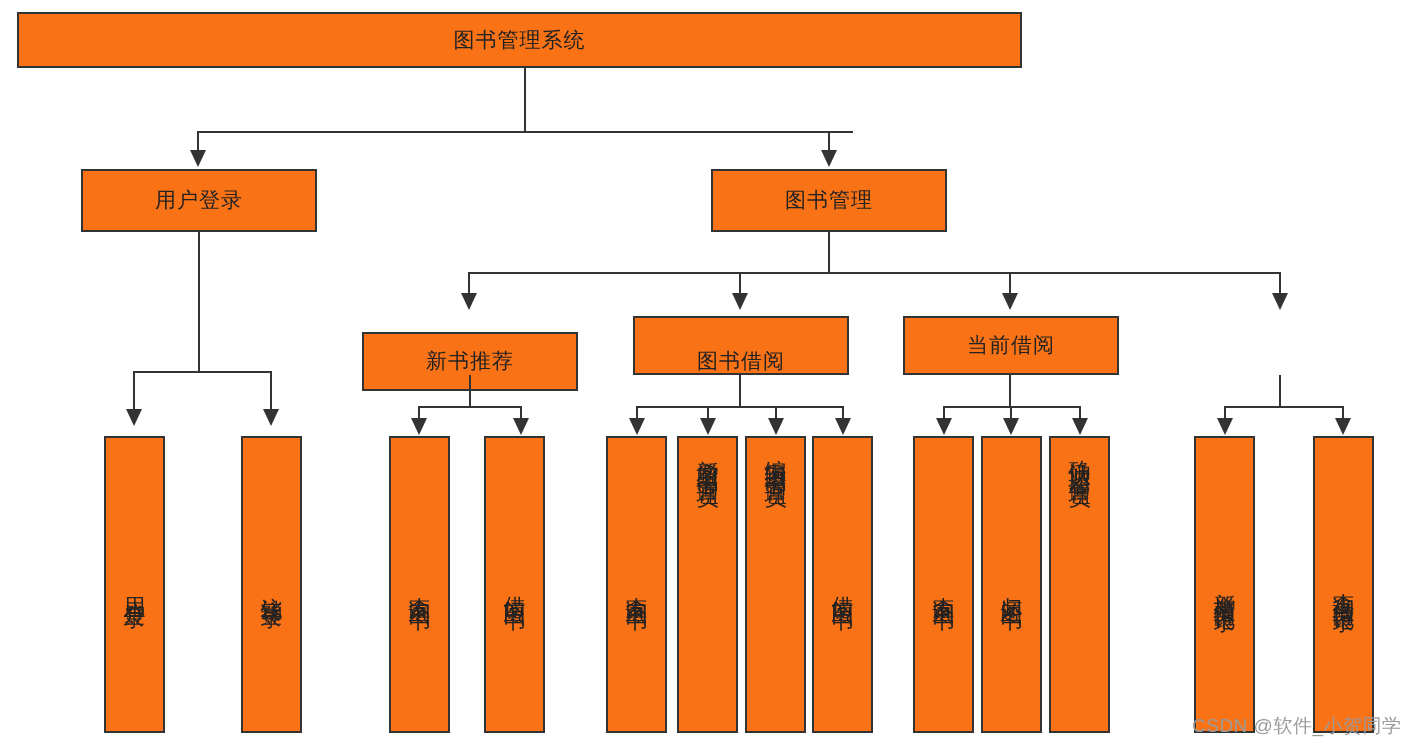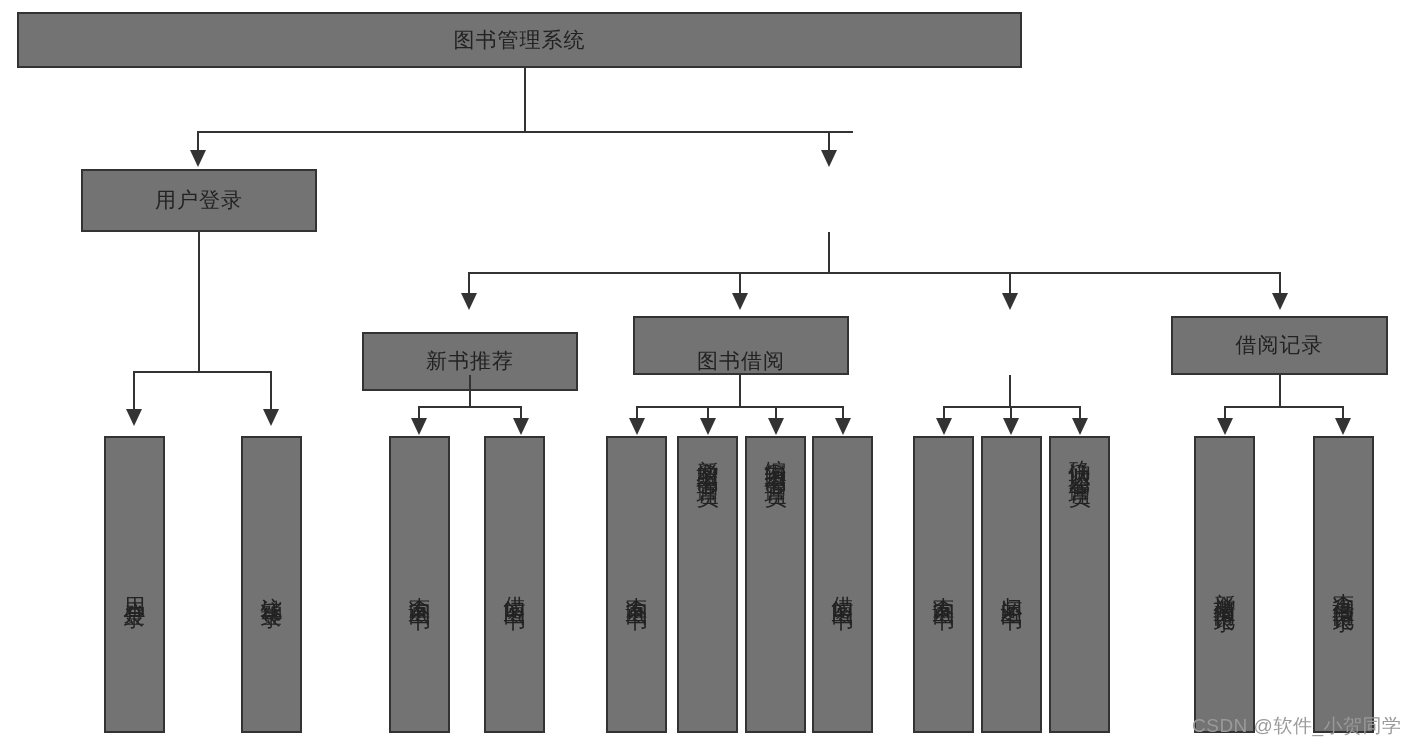--- a/index.html
+++ b/index.html
@@ -3,21 +3,21 @@
 <meta charset="utf-8">
 <style>
   html,body{margin:0;padding:0;background:#ffffff;}
   body{font-family:"Liberation Sans","DejaVu Sans",sans-serif;}
   #canvas{position:relative;width:1405px;height:747px;background:#ffffff;overflow:hidden;}
 
   .node{
     position:absolute;
     box-sizing:border-box;
     border:2px solid #333333;
-    background:#737373;
+    background:#f97316;
     display:flex;
     align-items:center;
     justify-content:center;
     color:#222222;
   }
   .node .lbl{
     font-size:21px;
     line-height:1.15;
     letter-spacing:1px;
     white-space:nowrap;
@@ -71,20 +71,23 @@
 
   <div class="vline" style="left:197px;top:131px;height:22px;"></div>
   <div class="arrow" style="left:190px;top:150px;"></div>
   <div class="vline" style="left:828px;top:131px;height:22px;"></div>
   <div class="arrow" style="left:821px;top:150px;"></div>
 
   <div class="node" style="left:81px;top:169px;width:236px;height:63px;">
     <span class="lbl">用户登录</span>
   </div>
 
+  <div class="node" style="left:711px;top:169px;width:236px;height:63px;">
+    <span class="lbl">图书管理</span>
+  </div>
 
   <div class="vline" style="left:198px;top:232px;height:140px;"></div>
   <div class="hline" style="left:133px;top:371px;width:138px;"></div>
   <div class="vline" style="left:133px;top:371px;height:40px;"></div>
   <div class="arrow" style="left:126px;top:409px;"></div>
   <div class="vline" style="left:270px;top:371px;height:40px;"></div>
   <div class="arrow" style="left:263px;top:409px;"></div>
 
   <div class="vline" style="left:828px;top:232px;height:41px;"></div>
   <div class="hline" style="left:468px;top:272px;width:812px;"></div>
@@ -96,22 +99,22 @@
   <div class="arrow" style="left:1002px;top:293px;"></div>
   <div class="vline" style="left:1279px;top:272px;height:23px;"></div>
   <div class="arrow" style="left:1272px;top:293px;"></div>
 
   <div class="node" style="left:362px;top:316px;width:216px;height:59px;margin-top:16px;">
     <span class="lbl">新书推荐</span>
   </div>
   <div class="node" style="left:633px;top:316px;width:216px;height:59px;align-items:flex-end;">
     <span class="lbl">图书借阅</span>
   </div>
-  <div class="node" style="left:1171px;top:316px;width:217px;height:59px;">
-    <span class="lbl">借阅记录</span>
+  <div class="node" style="left:903px;top:316px;width:216px;height:59px;">
+    <span class="lbl">当前借阅</span>
   </div>
 
   <div class="vline" style="left:469px;top:375px;height:32px;"></div>
   <div class="hline" style="left:418px;top:406px;width:103px;"></div>
   <div class="vline" style="left:418px;top:406px;height:14px;"></div>
   <div class="arrow" style="left:411px;top:418px;"></div>
   <div class="vline" style="left:520px;top:406px;height:14px;"></div>
   <div class="arrow" style="left:513px;top:418px;"></div>
 
   <div class="vline" style="left:739px;top:375px;height:32px;"></div>

